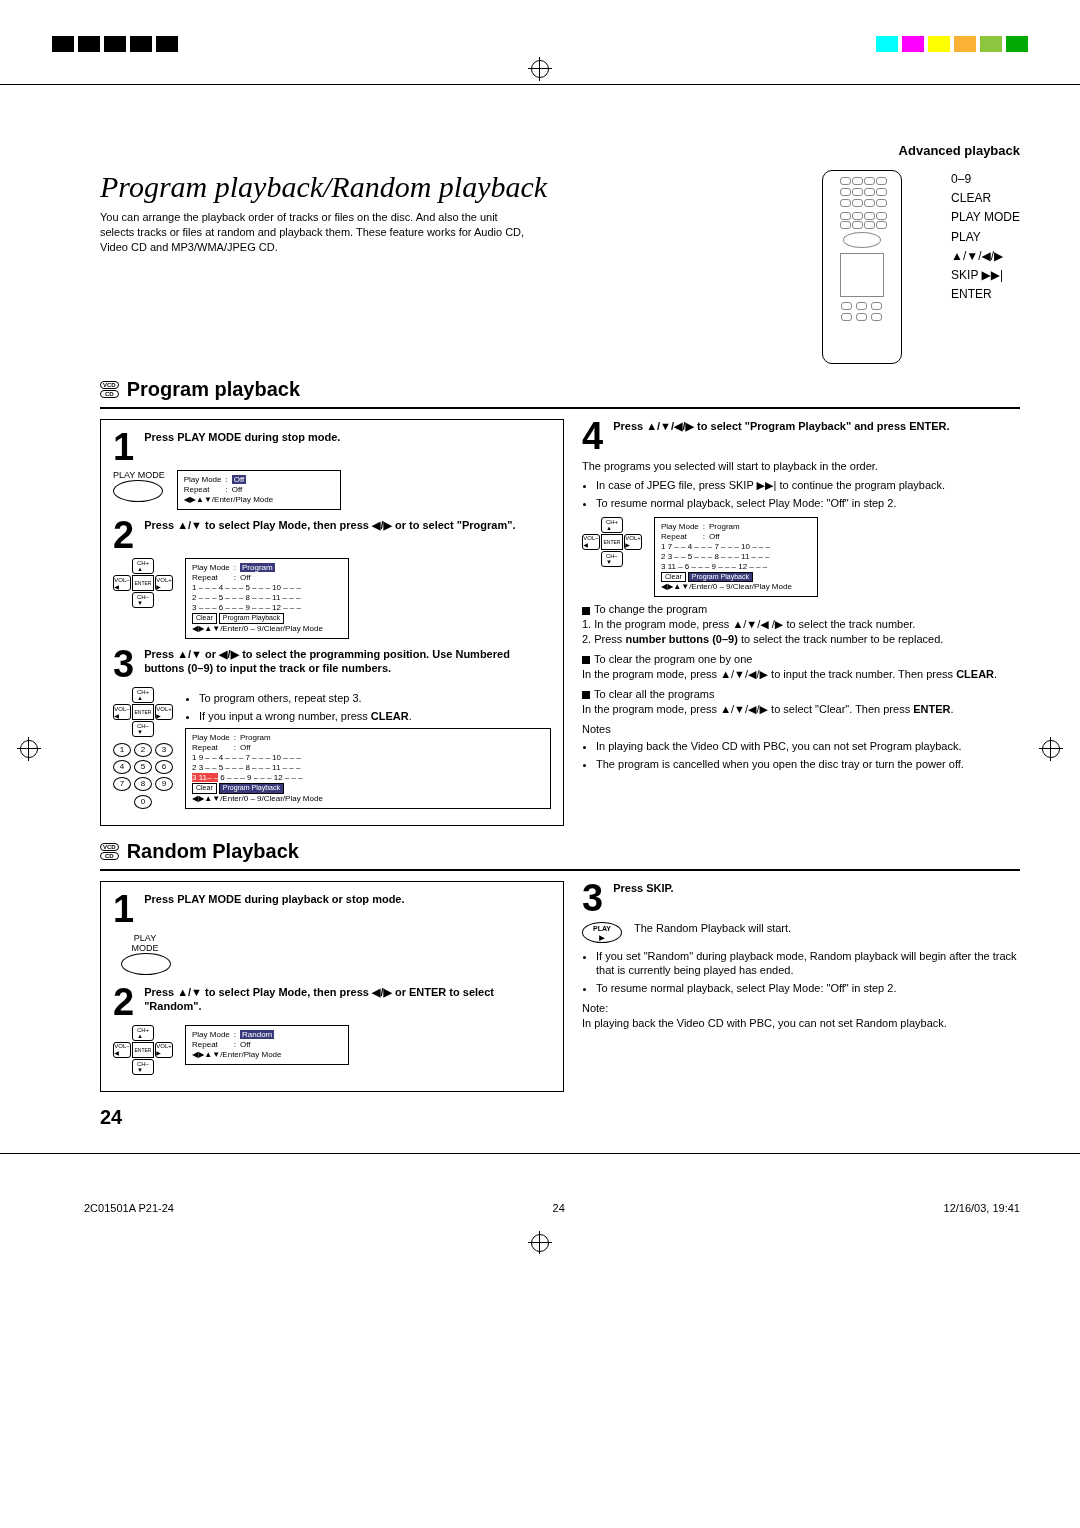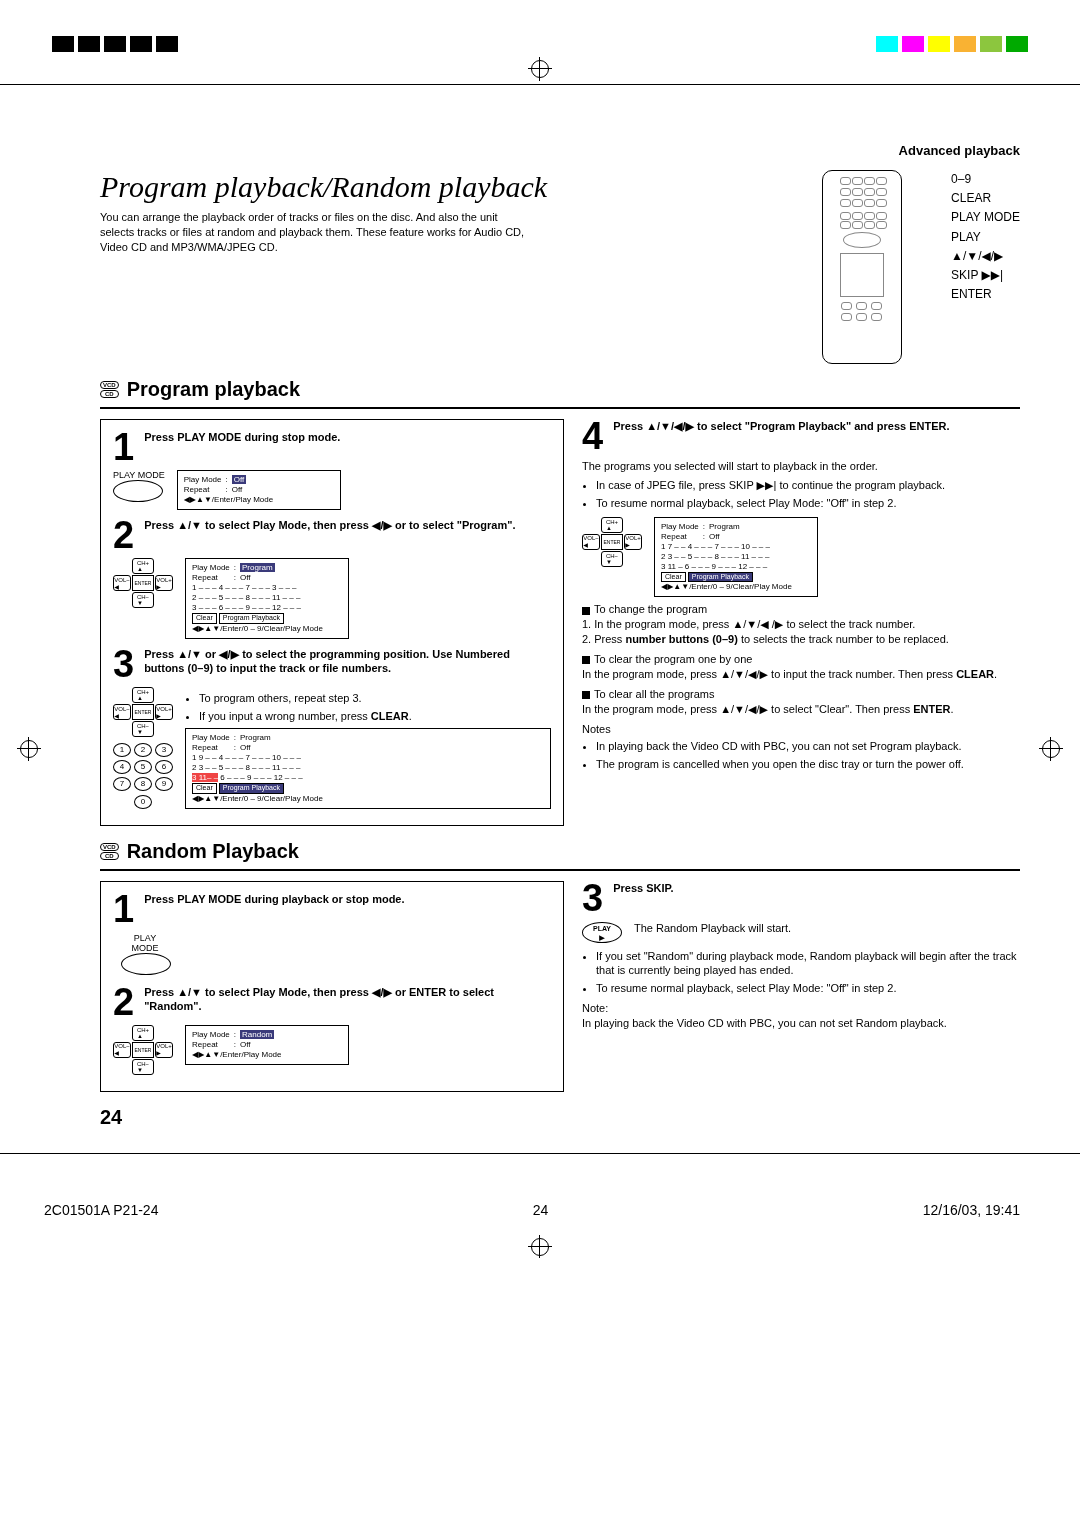--- a/index.html
+++ b/index.html
@@ -79,21 +79,21 @@
   .numpad div { border: 1px solid #000; border-radius: 50%; width: 16px; height: 12px; text-align: center; line-height: 12px; }
 
   .sub-row { display: flex; gap: 12px; margin: 6px 0; align-items: flex-start; }
   ul.bullets { margin: 4px 0 4px 14px; padding: 0; font-size: 11px; line-height: 1.35; }
   ul.bullets li { margin-bottom: 3px; }
   .blk-sq { display: inline-block; width: 8px; height: 8px; background: #000; margin-right: 4px; vertical-align: middle; }
   .sub-head { font-weight: normal; font-size: 11px; margin: 6px 0 2px 0; }
   .arrows { font-family: Arial; }
 
   .page-num { font-size: 20px; font-weight: bold; margin-top: 14px; }
-  .footer { font-size: 14px; display: flex; justify-content: space-between; padding: 30px 60px 20px 44px; }
+  .footer { font-size: 11px; display: flex; justify-content: space-between; padding: 30px 60px 20px 84px; }
   .reg-row { height: 20px; position: relative; }
   .reg { width: 16px; height: 16px; border: 1px solid #000; border-radius: 50%; position: relative; display:inline-block;}
   .reg::before { content:""; position:absolute; left:7px; top:-4px; width:1px; height:24px; background:#000;}
   .reg::after { content:""; position:absolute; top:7px; left:-4px; height:1px; width:24px; background:#000;}
   .side-reg-l { position:absolute; left:20px; top:740px; }
   .side-reg-r { position:absolute; right:20px; top:740px; }
   .thin-line { border-top:1px solid #000; margin: 4px 0 18px 0; }
 </style>
 </head>
 <body>
@@ -239,21 +239,21 @@
                   <td>:</td>
                   <td><span class="osd-hi">Program</span></td>
                 </tr>
             <tr>
                   <td>Repeat</td>
                   <td>:</td>
                   <td>Off</td>
                 </tr>
           </tbody>
             </table>
-          <div>1 – – –   4 – – –   7 – – –   3 – – –</div>
+          <div>1 – – –   4 – – –   5 – – –   10 – – –</div>
           <div>2 – – –   5 – – –   8 – – –   11 – – –</div>
           <div>3 – – –   6 – – –   9 – – –   12 – – –</div>
           <span class="tiny-btn">Clear</span><span class="tiny-btn">Program Playback</span>
           <div>◀▶▲▼/Enter/0 – 9/Clear/Play Mode</div>
         </div>
       </div>
 
       <div class="step-row" style="margin-top:8px">
         <div class="big-num">3</div>
         <div class="step-text">Press ▲/▼ or ◀/▶ to select the programming position. Use Numbered buttons (0–9) to input the track or file numbers.</div>
@@ -355,21 +355,21 @@
           <div>2 3 – –   5 – – –   8 – – –   11 – – –</div>
           <div>3 11 –   6 – – –   9 – – –   12 – – –</div>
           <span class="tiny-btn">Clear</span><span class="tiny-btn osd-hi">Program Playback</span>
           <div>◀▶▲▼/Enter/0 – 9/Clear/Play Mode</div>
         </div>
       </div>
 
       <div class="sub-head"><span class="blk-sq"></span><span>To change the program</span></div>
       <div style="font-size:11px;line-height:1.35">
         <div>1. In the program mode, press ▲/▼/◀ /▶ to select the track number.</div>
-        <div><span>2. Press </span><b>number buttons (0–9)</b><span> to selects the track number to be replaced.</span></div>
+        <div><span>2. Press </span><b>number buttons (0–9)</b><span> to select the track number to be replaced.</span></div>
       </div>
 
       <div class="sub-head"><span class="blk-sq"></span><span>To clear the program one by one</span></div>
       <div style="font-size:11px;line-height:1.35">
         <span>In the program mode, press ▲/▼/◀/▶ to input the track number. Then press </span><b>CLEAR</b><span>.</span>
       </div>
 
       <div class="sub-head"><span class="blk-sq"></span><span>To clear all the programs</span></div>
       <div style="font-size:11px;line-height:1.35">
         <span>In the program mode, press ▲/▼/◀/▶ to select "Clear". Then press </span><b>ENTER</b><span>.</span>

